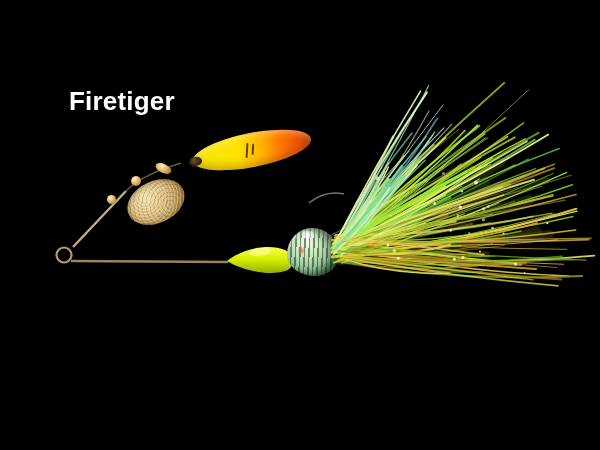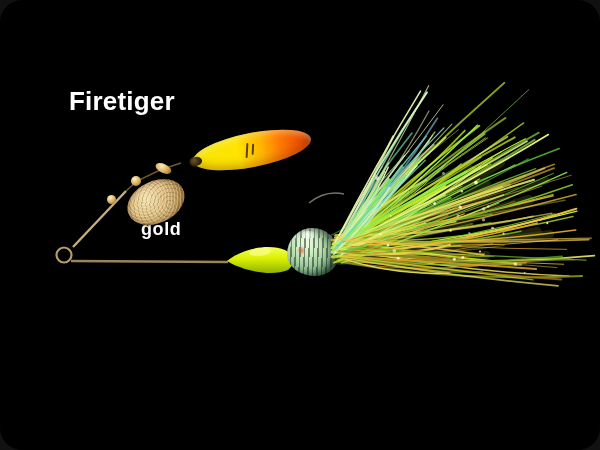--- a/index.html
+++ b/index.html
@@ -1,20 +1,19 @@
 <!DOCTYPE html>
 <html style="--c-background: #000000; --c-title_text: #ffffff; --c-label_text: #ffffff; --c-blade_yellow: #f6e600; --c-blade_orange: #ff7800; --c-gold_light: #f3e2b0; --c-gold_dark: #b08c4c; --c-wire: #a98f60; --c-body_chartreuse: #d9f000; --c-head_green: #cfeec2;"><head>
 <meta charset="utf-8">
 <style>
   html,body{margin:0;padding:0;background:#111;}
   .stage{
     position:relative;width:600px;height:450px;overflow:hidden;
     background:var(--c-background,#000);
     font-family:"Liberation Sans",sans-serif;
-    border-radius:22px;
   }
   .stage *{position:absolute;box-sizing:border-box;}
   svg{left:0;top:0;}
 
   .title{
     left:69px;top:86px;width:200px;height:30px;
     color:var(--c-title_text,#fff);
     font-size:26px;font-weight:800;letter-spacing:.2px;
   }
   .blade-label{
@@ -100,21 +99,20 @@
 
   #base-svg{z-index:1;}
   #skirt-svg{z-index:5;pointer-events:none;}
 </style>
 </head>
 <body>
 
 <div class="stage">
 
   <div class="title">Firetiger</div>
-  <div class="blade-label">gold</div>
 
   <svg id="base-svg" width="600" height="450" viewBox="0 0 600 450">
     <defs>
       <linearGradient id="bodyGrad" x1="0" y1="0" x2="0" y2="1">
         <stop offset="0" stop-color="#f6ff55"></stop>
         <stop offset="0.45" stop-color="#d9f000"></stop>
         <stop offset="1" stop-color="#8fb300"></stop>
       </linearGradient>
     </defs>
     <path d="M126,191 L73,247" stroke="#c4ad7e" stroke-width="2.4" fill="none"></path>

